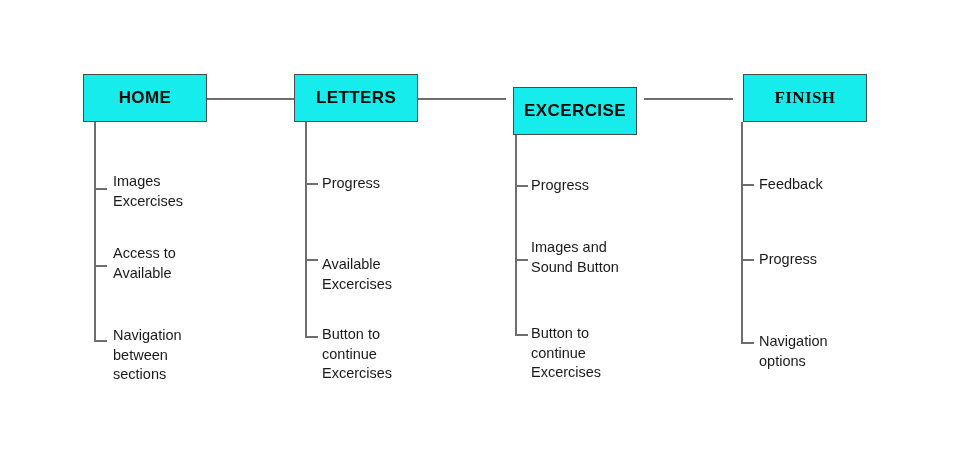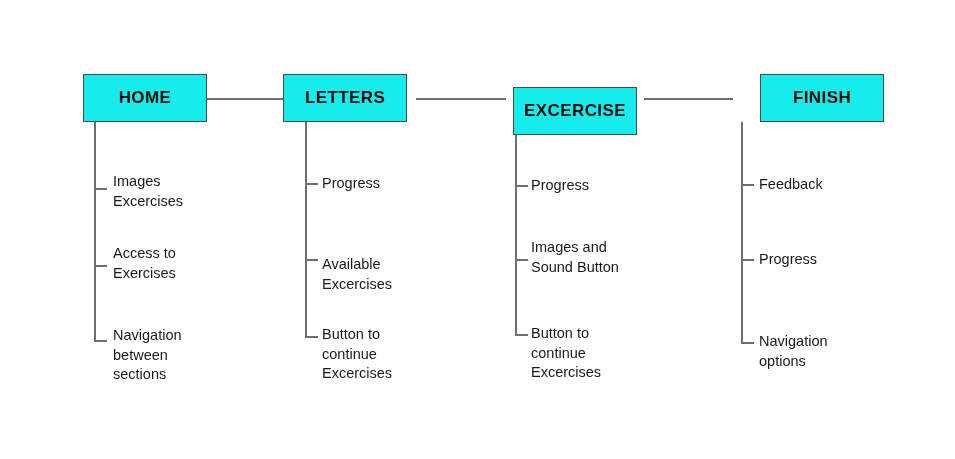--- a/index.html
+++ b/index.html
@@ -110,36 +110,36 @@
     <div class="spine" style="left:741px; top:122px; height:222px;"></div>
     <div class="tick" style="left:741px; top:184px;"></div>
     <div class="tick" style="left:741px; top:259px;"></div>
     <div class="tick" style="left:741px; top:342px;"></div>
   </div>
 
   <div class="node" style="left:83px; top:74px;">
     <span class="node-label">HOME</span>
   </div>
 
-  <div class="node" style="left:283px; top:74px;">
+  <div class="node" style="left:294px; top:74px;">
     <span class="node-label">LETTERS</span>
   </div>
 
   <div class="node" style="left:513px; top:74px;margin-top:13px;">
     <span class="node-label">EXCERCISE</span>
   </div>
 
-  <div class="node" style="left:760px; top:74px;">
+  <div class="node" style="left:743px; top:74px;font-family:Liberation Serif, serif;">
     <span class="node-label">FINISH</span>
   </div>
 
   <div class="sub-item" style="left:113px; top:172px;">Images
 Excercises</div>
   <div class="sub-item" style="left:113px; top:244px;">Access to
-Exercises</div>
+Available</div>
   <div class="sub-item" style="left:113px; top:326px;">Navigation
 between
 sections</div>
 
   <div class="sub-item" style="left:322px; top:174px;">Progress</div>
   <div class="sub-item" style="left:322px; top:255px;">Available
 Excercises</div>
   <div class="sub-item" style="left:322px; top:325px;">Button to
 continue
 Excercises</div>

